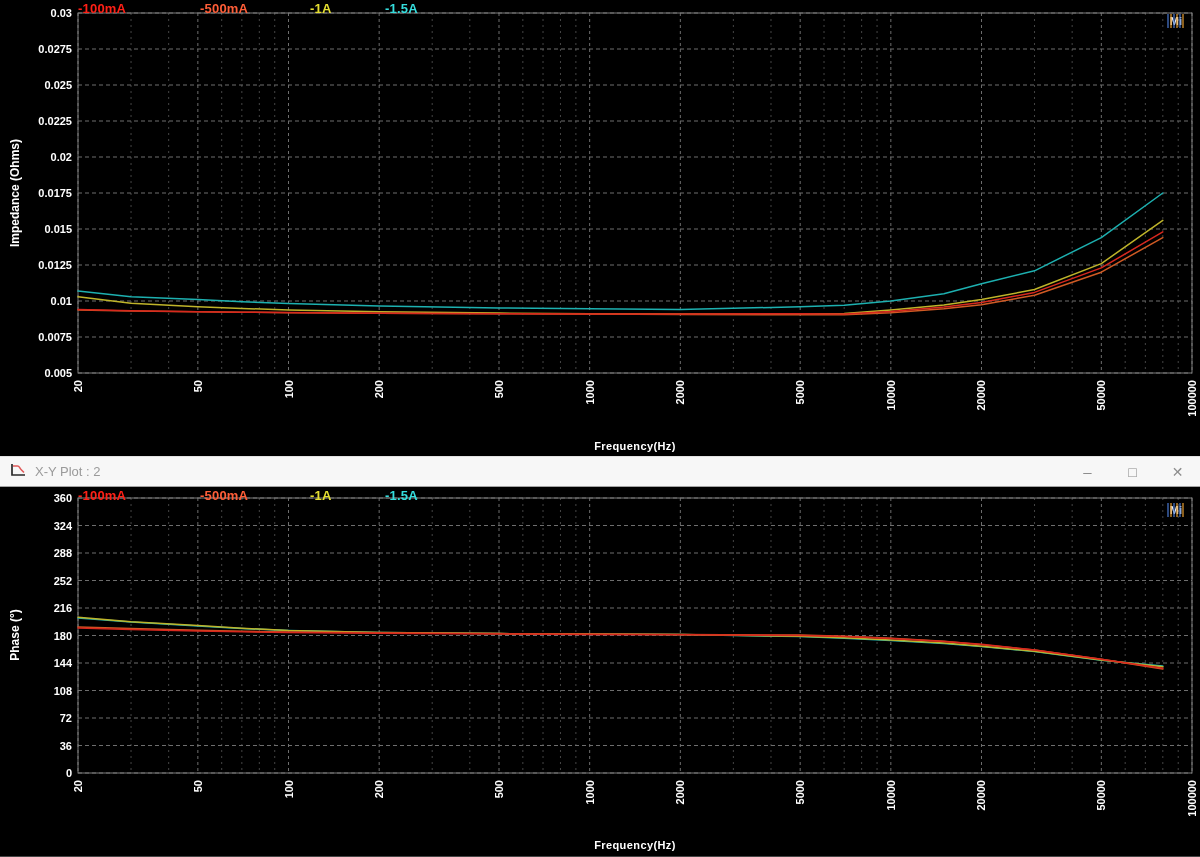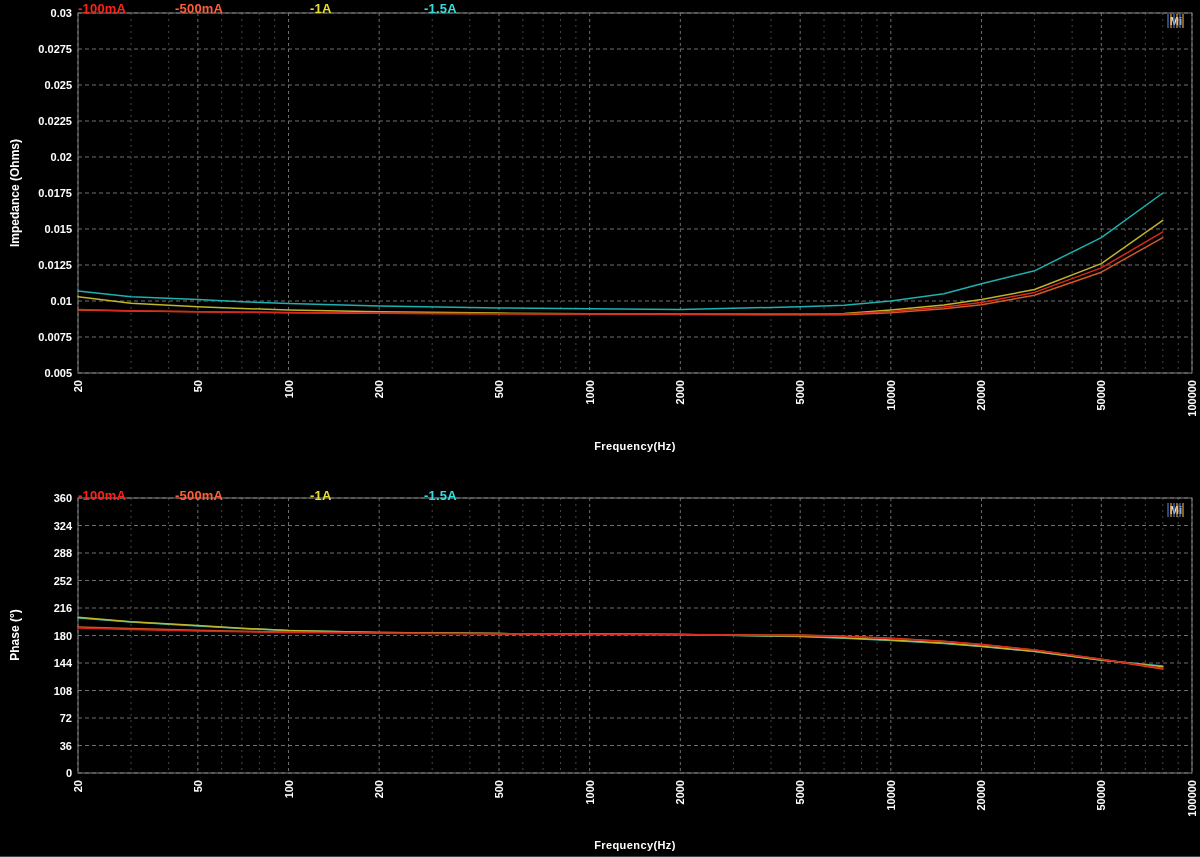--- a/index.html
+++ b/index.html
@@ -3,21 +3,21 @@
 <meta charset="utf-8">
 <style>
   html,body{margin:0;padding:0;background:#000;}
   #app{position:relative;width:1200px;height:857px;background:#000;overflow:hidden;
        font-family:"Liberation Sans",sans-serif;border-bottom:1px solid #454545;box-sizing:border-box;}
   .panel{position:absolute;left:0;width:1200px;}
   #panel-impedance{top:0;height:456px;}
   #panel-phase{top:487px;height:370px;}
   svg.plot{position:absolute;left:0;top:0;display:block;}
   .legend-item{position:absolute;top:1px;font-size:13px;font-weight:bold;letter-spacing:.2px;}
-  .li-0{left:78px}.li-1{left:175px}.li-2{left:310px}.li-3{left:424px}
+  .li-0{left:78px}.li-1{left:200px}.li-2{left:310px}.li-3{left:385px}
   .ylabel{position:absolute;color:#fff;font-size:12px;font-weight:bold;white-space:nowrap;
           transform:translate(-50%,-50%) rotate(-90deg);}
   #panel-impedance .ylabel{left:15px;top:193px;}
   #panel-phase .ylabel{left:15px;top:148px;}
   .xlabel{position:absolute;left:78px;width:1114px;text-align:center;color:#fff;
           font-weight:bold;font-size:11px;letter-spacing:.4px;}
   #panel-impedance .xlabel{top:440px;}
   #panel-phase .xlabel{top:352px;}
   .mi-logo{position:absolute;right:15px;color:#e9eef4;font-size:11px;font-weight:bold;
            padding:1px 3px;line-height:12px;}
@@ -121,20 +121,34 @@
       </svg>
     <span class="legend-item li-0" style="color: rgb(255, 32, 22);">-100mA</span>
     <span class="legend-item li-1" style="color: rgb(255, 94, 56);">-500mA</span>
     <span class="legend-item li-2" style="color: rgb(228, 222, 48);">-1A</span>
     <span class="legend-item li-3" style="color: rgb(53, 222, 222);">-1.5A</span>
     <div class="ylabel">Impedance (Ohms)</div>
     <div class="xlabel">Frequency(Hz)</div>
     <div class="mi-logo">Mi</div>
   </div>
 
+  <div class="titlebar">
+    <span class="tb-icon">
+      <svg width="18" height="16" viewBox="0 0 18 16">
+        <path d="M3 2 V13 H16" stroke="#2a2a2a" stroke-width="1.7" fill="none"></path>
+        <path d="M4 4 H8.5 C10.5 4 10.5 6 12.5 8 L15 10.5" stroke="#e05a5a" stroke-width="1.6" fill="none"></path>
+      </svg>
+    </span>
+    <span class="tb-title">X-Y Plot : 2</span>
+    <span class="tb-buttons">
+      <span class="tb-btn min">–</span>
+      <span class="tb-btn">□</span>
+      <span class="tb-btn">✕</span>
+    </span>
+  </div>
 
   <div class="panel" id="panel-phase">
     <svg class="plot" id="plot-svg-1" width="1200" height="370">
         <line x1="131.03250968731265" y1="11" x2="131.03250968731265" y2="286" stroke="#454545" stroke-dasharray="2,4"></line>
         <line x1="168.65967411916643" y1="11" x2="168.65967411916643" y2="286" stroke="#454545" stroke-dasharray="2,4"></line>
         <line x1="221.69218380647905" y1="11" x2="221.69218380647905" y2="286" stroke="#454545" stroke-dasharray="2,4"></line>
         <line x1="241.8542082514138" y1="11" x2="241.8542082514138" y2="286" stroke="#454545" stroke-dasharray="2,4"></line>
         <line x1="259.31934823833285" y1="11" x2="259.31934823833285" y2="286" stroke="#454545" stroke-dasharray="2,4"></line>
         <line x1="274.72469349379173" y1="11" x2="274.72469349379173" y2="286" stroke="#454545" stroke-dasharray="2,4"></line>
         <line x1="432.1974282171043" y1="11" x2="432.1974282171043" y2="286" stroke="#454545" stroke-dasharray="2,4"></line>

